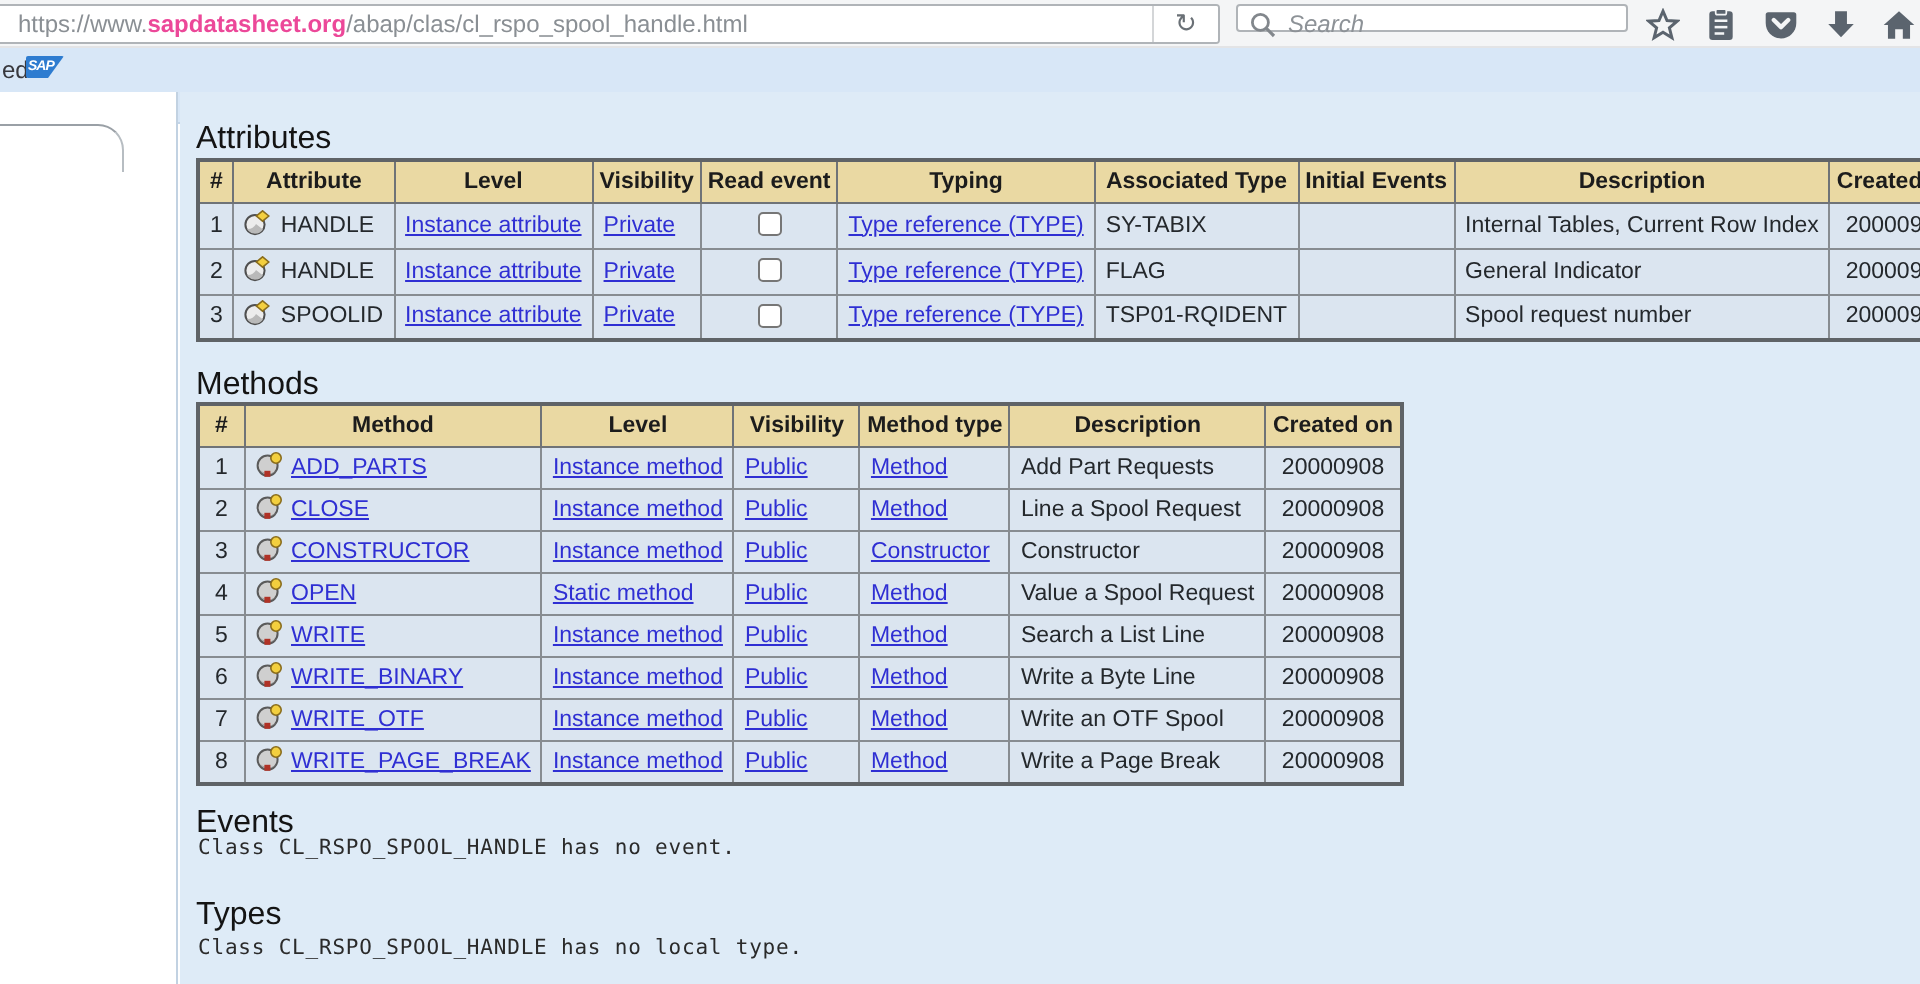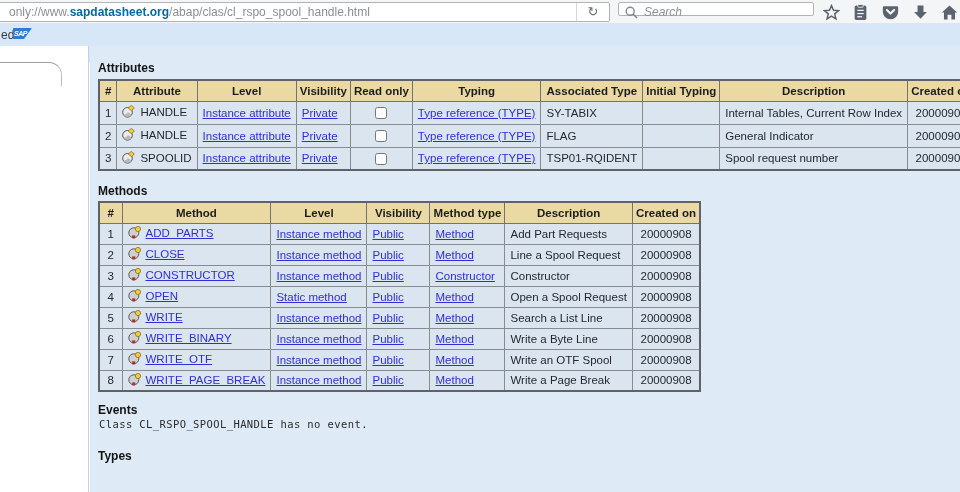--- a/index.html
+++ b/index.html
@@ -2,60 +2,60 @@
 <html><head>
 <meta charset="utf-8">
 <style>
   *{box-sizing:border-box;margin:0;padding:0}
   html,body{width:960px;height:492px}
   body{position:relative;font-family:"Liberation Sans",sans-serif;background:#ffffff;overflow:hidden}
 
   
   .toolbar{position:absolute;left:0;top:0;width:960px;height:24px;background:#f4f5f6;border-bottom:1px solid #e3e4e6}
   .urlbar{position:absolute;left:-8px;top:2px;width:618px;height:20px;background:#fff;border:1px solid #b0b4b8;border-radius:2px;font-size:12px;line-height:18px;color:#8a8f94;padding-left:16px;white-space:nowrap;overflow:hidden;cursor:text}
-  .urlbar b{color:#0369a1;font-weight:bold}
+  .urlbar b{color:#ec4899;font-weight:bold}
   .reload-btn{position:absolute;right:0;top:0;width:33px;height:18px;border-left:1px solid #d4d6d8;text-align:center;color:#6a7076;font-size:13px;line-height:17px;cursor:pointer;background:#fff}
   .searchbox{position:absolute;left:618px;top:2px;width:196px;height:14px;background:#fff;border:1px solid #b0b4b8;border-radius:2px}
   .searchbox svg{position:absolute;left:6px;top:3px}
   .searchbox input{position:absolute;left:25px;top:0;width:164px;height:18px;border:none;outline:none;background:transparent;font-family:"Liberation Sans",sans-serif;font-size:12px;font-style:italic;color:#555}
   .searchbox input::placeholder{color:#8d9297;font-style:italic;opacity:1}
   .tool-ic{position:absolute;top:4px;width:17px;height:17px;cursor:pointer}
 
   
   .bookmarks{position:absolute;left:0;top:24px;width:960px;height:38px;background:#d8e7f7;border-bottom:1px solid #c3d5e8;font-size:12px;color:#38383d}
   .bm-trunc{position:absolute;left:1px;top:4px;cursor:pointer}
   .bm-item{position:absolute;left:13px;top:3px;height:16px;cursor:pointer;white-space:nowrap}
   .sap-logo{display:inline-block;position:relative;width:19px;height:11px;background:#2e7cd0;vertical-align:-1px;margin-right:5px;border-radius:1px;clip-path:polygon(0 0,100% 0,58% 100%,0 100%)}
   .sap-logo span{position:absolute;left:1px;top:1px;font-size:7px;line-height:9px;font-weight:bold;font-style:italic;color:#fff;letter-spacing:-0.5px}
   .bm-label{display:inline-block;vertical-align:top;line-height:16px}
 
   
   .sidebar{position:absolute;left:0;top:46px;width:89px;height:446px;background:#ffffff;border-right:1px solid #c2d2e2}
   .corner{position:absolute;left:-26px;top:16px;width:88px;height:24px;border-top:1px solid #9aa0a6;border-right:1px solid #b7bdc2;border-top-right-radius:13px}
   .content{position:absolute;left:90px;top:46px;width:870px;height:446px;background:#deebf7}
-  .sec-h{position:absolute;font-size:12px;font-weight:bold;color:#141414}
+  .sec-h{position:absolute;font-size:16px;font-weight:normal;color:#141414}
   .mono{position:absolute;font-family:"DejaVu Sans Mono","Liberation Mono",monospace;font-size:10.5px;letter-spacing:0.4px;color:#2a2a2a}
 
   
   table.grid{position:absolute;border-collapse:collapse;background:#dbe5f0;border:2px solid #5f6367;table-layout:fixed}
   .grid th{background:#ead9a3;font-size:11.5px;font-weight:bold;color:#1c1c1c;border:1px solid #6f7377;padding:2px 3px;height:21px;text-align:center;overflow:hidden;white-space:nowrap}
   .grid td{font-size:11.5px;color:#24282c;border:1px solid #878c91;padding:2px 5px;overflow:hidden;white-space:nowrap;background:#dbe5f0}
   #attributes-table td{height:23px}
   #methods-table td{height:21px}
   .c-center{text-align:center}
   .lnk{color:#2f2fd3;text-decoration:underline;cursor:pointer}
   .icon{display:inline-block;vertical-align:-2px;margin-right:5px}
   input[type=checkbox]{width:12px;height:12px;margin:0;vertical-align:middle}
 </style>
 </head>
 <body>
 
 <div class="toolbar">
   <div class="urlbar">
-    <span>only://www.</span><b>sapdatasheet.org</b><span>/abap/clas/cl_rspo_spool_handle.html</span>
+    <span>https://www.</span><b>sapdatasheet.org</b><span>/abap/clas/cl_rspo_spool_handle.html</span>
     <div class="reload-btn"><span>↻</span></div>
   </div>
   <div class="searchbox">
     <svg width="13" height="13" viewBox="0 0 13 13">
         <circle cx="5.2" cy="5.2" r="4" fill="none" stroke="#82878c" stroke-width="1.4"></circle>
         <line x1="8.2" y1="8.2" x2="12" y2="12" stroke="#82878c" stroke-width="1.6"></line>
       </svg>
     <input type="text" placeholder="Search" style="">
   </div>
   <svg class="tool-ic" style="left:823px" viewBox="0 0 16 16">
@@ -106,24 +106,24 @@
         <col style="width:77px">
         <col style="width:175px">
         <col style="width:73px">
       </colgroup>
     <thead>
         <tr>
           <th>#</th>
           <th>Attribute</th>
           <th>Level</th>
           <th>Visibility</th>
-          <th>Read only</th>
+          <th>Read event</th>
           <th>Typing</th>
           <th>Associated Type</th>
-          <th>Initial Typing</th>
+          <th>Initial Events</th>
           <th>Description</th>
           <th>Created on</th>
         </tr>
       </thead>
     <tbody>
   <tr>
     <td class="c-center">1</td>
     <td><span class="icon"><svg width="13" height="13" viewBox="0 0 13 13">
                 <circle cx="5.5" cy="7.3" r="4.8" fill="#ececec" stroke="#4f4f4f" stroke-width="1"></circle>
                 <path d="M6 7 A4.8 4.8 0 0 1 1.5 9.5 A4.8 4.8 0 0 0 9.5 9.8 Z" fill="#b9b9b9"></path>
@@ -247,21 +247,21 @@
     <td class="c-center">4</td>
     <td><span class="icon"><svg width="13" height="13" viewBox="0 0 13 13">
                 <circle cx="5.8" cy="6.8" r="5" fill="#cfcfcf" stroke="#5a5a5a" stroke-width="1"></circle>
                 <path d="M2 9 A5 5 0 0 0 10 9.4 A6 6 0 0 1 2 9 Z" fill="#9a9a9a"></path>
                 <circle cx="10" cy="3" r="2.6" fill="#f3cf3e" stroke="#8a6d1c" stroke-width="0.8"></circle>
                 <rect x="4.2" y="9.4" width="3" height="3" fill="#b03226"></rect>
               </svg></span><a class="lnk">OPEN</a></td>
     <td><a class="lnk">Static method</a></td>
     <td><a class="lnk">Public</a></td>
     <td><a class="lnk">Method</a></td>
-    <td>Open a Spool Request</td>
+    <td>Value a Spool Request</td>
     <td class="c-center">20000908</td>
   </tr>
 
   <tr>
     <td class="c-center">5</td>
     <td><span class="icon"><svg width="13" height="13" viewBox="0 0 13 13">
                 <circle cx="5.8" cy="6.8" r="5" fill="#cfcfcf" stroke="#5a5a5a" stroke-width="1"></circle>
                 <path d="M2 9 A5 5 0 0 0 10 9.4 A6 6 0 0 1 2 9 Z" fill="#9a9a9a"></path>
                 <circle cx="10" cy="3" r="2.6" fill="#f3cf3e" stroke="#8a6d1c" stroke-width="0.8"></circle>
                 <rect x="4.2" y="9.4" width="3" height="3" fill="#b03226"></rect>
@@ -317,13 +317,14 @@
     <td>Write a Page Break</td>
     <td class="c-center">20000908</td>
   </tr>
 </tbody>
   </table>
 
   <div class="sec-h" style="left:8px;top:357px">Events</div>
   <div class="mono" style="left:9px;top:372px">Class CL_RSPO_SPOOL_HANDLE has no event.</div>
 
   <div class="sec-h" style="left:8px;top:403px">Types</div>
+  <div class="mono" style="left:9px;top:422px">Class CL_RSPO_SPOOL_HANDLE has no local type.</div>
 </div>
 
 </body></html>

